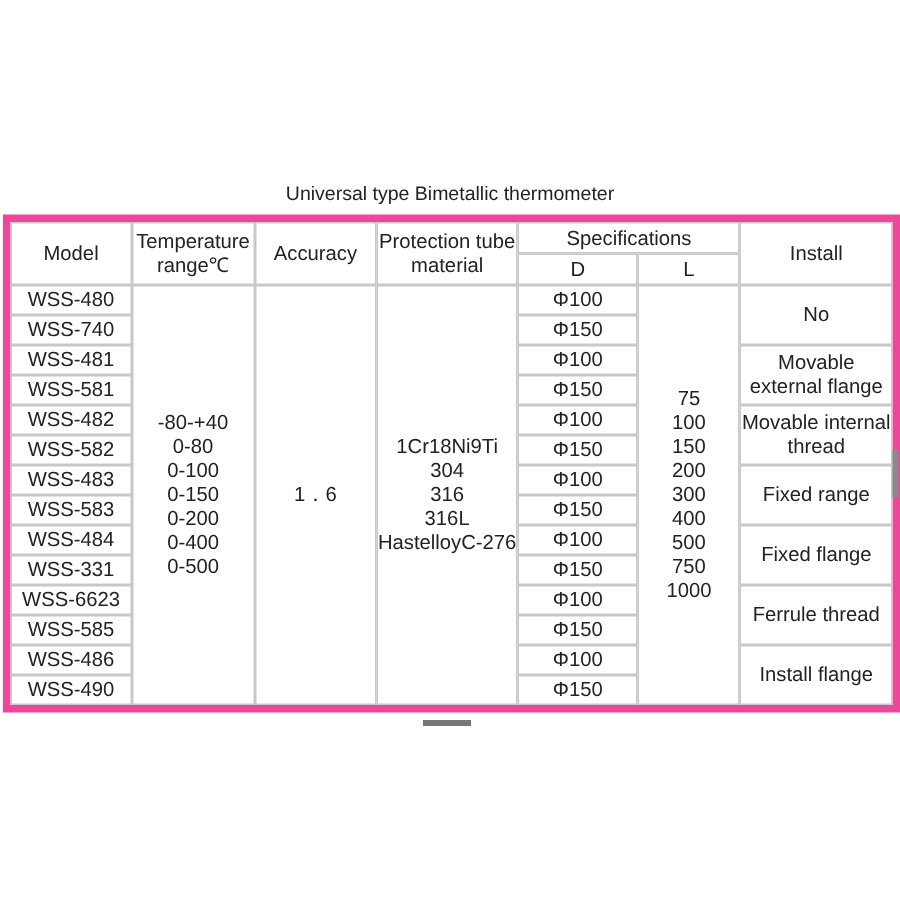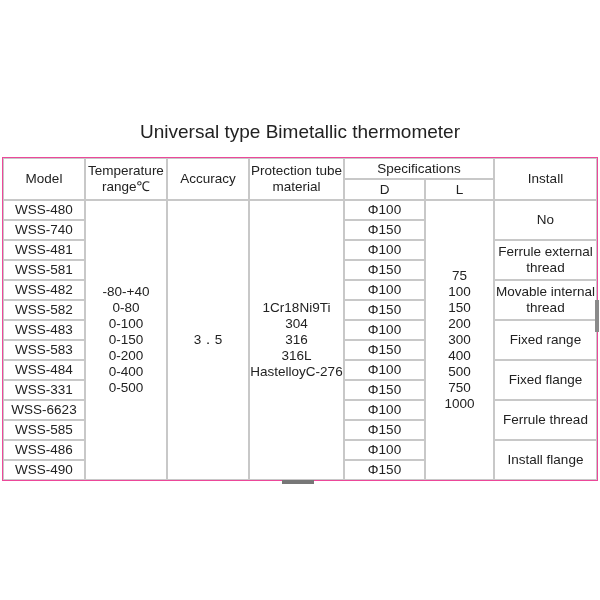--- a/index.html
+++ b/index.html
@@ -1,21 +1,21 @@
 <!DOCTYPE html>
 <html><head>
 <meta charset="utf-8">
 <style>
   html, body { margin: 0; padding: 0; background: #ffffff; }
   body { width: 600px; height: 600px; position: relative; overflow: hidden;
          font-family: "Liberation Sans", sans-serif; color: #222; }
   .title { position: absolute; left: 0; width: 600px; top: 121px; text-align: center;
-           font-size: 19px; color: #222; }
-  table.spec { position: absolute; left: 2px; top: 157px; border-collapse: separate;
-               border-spacing: 0; border: 1px solid #ec4899; table-layout: fixed; }
+           font-size: 13px; color: #222; }
+  table.spec { position: absolute; left: 2px; top: 143px; border-collapse: separate;
+               border-spacing: 0; border: 5px solid #ec4899; table-layout: fixed; }
   table.spec td { border: 1px solid #c8c8c8; padding: 0; text-align: center;
                   font-size: 13.5px; line-height: 16px; color: #222; vertical-align: middle; }
   .hdr td { height: 19px; }
   .row td { height: 18px; }
   .multiline { white-space: pre-line; line-height: 17px; margin-left: 18px; }
   .artifact-bar { position: absolute; left: 282px; top: 480px; width: 32px; height: 4px; background: #777; }
   .artifact-right { position: absolute; left: 595px; top: 300px; width: 4px; height: 32px; background: #8a8a8a; }
 </style>
 </head>
 <body>
@@ -48,21 +48,21 @@
 
   <tr class="row">
     <td>WSS-480</td>
     <td rowspan="14" class="multiline">-80-+40
 0-80
 0-100
 0-150
 0-200
 0-400
 0-500</td>
-    <td rowspan="14">3．5</td>
+    <td rowspan="14">1．6</td>
     <td rowspan="14" class="multiline">1Cr18Ni9Ti
 304
 316
 316L
 HastelloyC-276</td>
     <td>Φ100</td>
     <td rowspan="14" class="multiline">75
 100
 150
 200
@@ -73,21 +73,21 @@
 1000</td>
     <td rowspan="2">No</td>
   </tr>
   <tr class="row">
     <td>WSS-740</td>
     <td>Φ150</td>
   </tr>
   <tr class="row">
     <td>WSS-481</td>
     <td>Φ100</td>
-    <td rowspan="2">Ferrule external thread</td>
+    <td rowspan="2">Movable external flange</td>
   </tr>
   <tr class="row">
     <td>WSS-581</td>
     <td>Φ150</td>
   </tr>
   <tr class="row">
     <td>WSS-482</td>
     <td>Φ100</td>
     <td rowspan="2">Movable internal thread</td>
   </tr>

